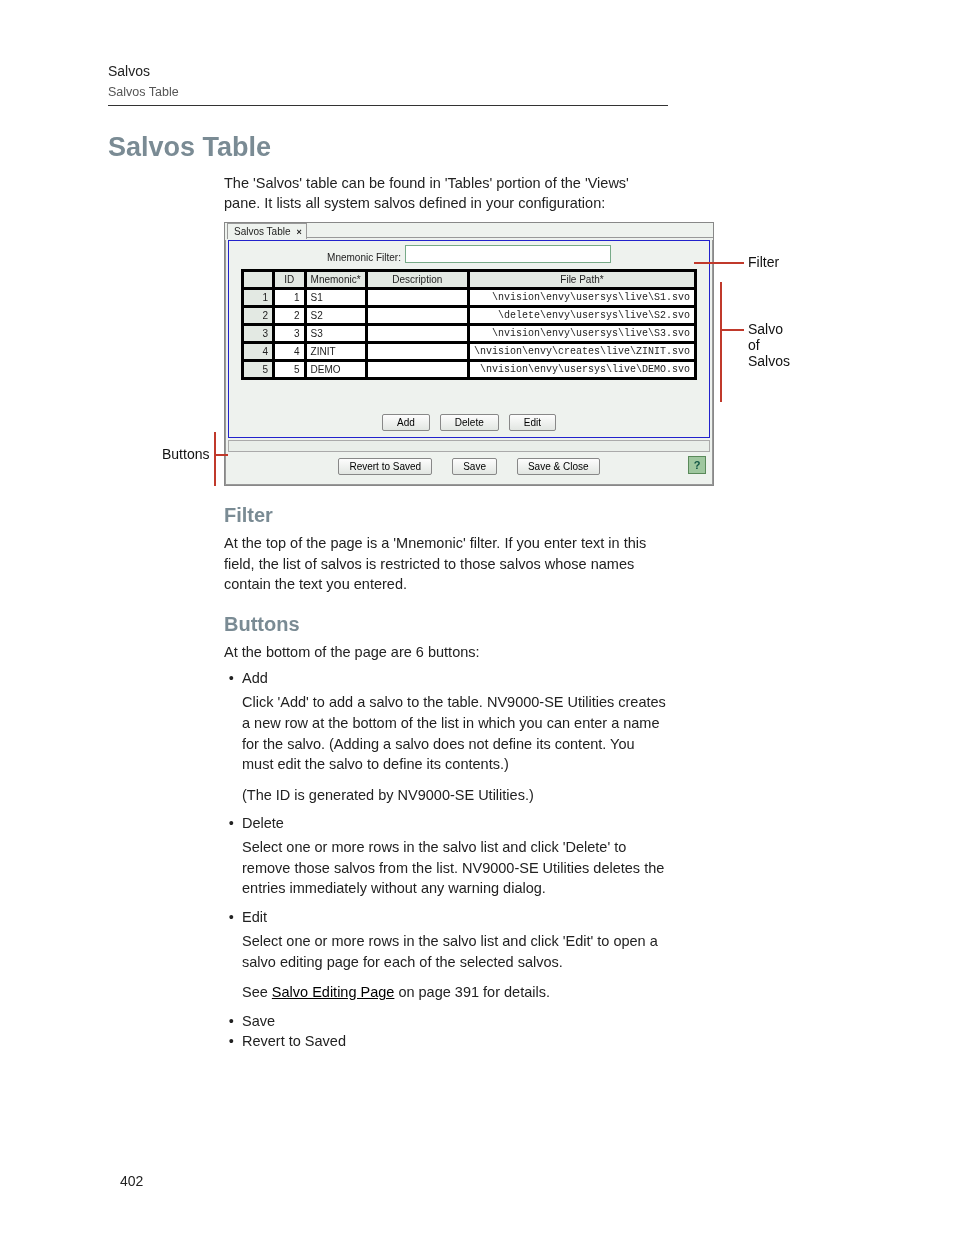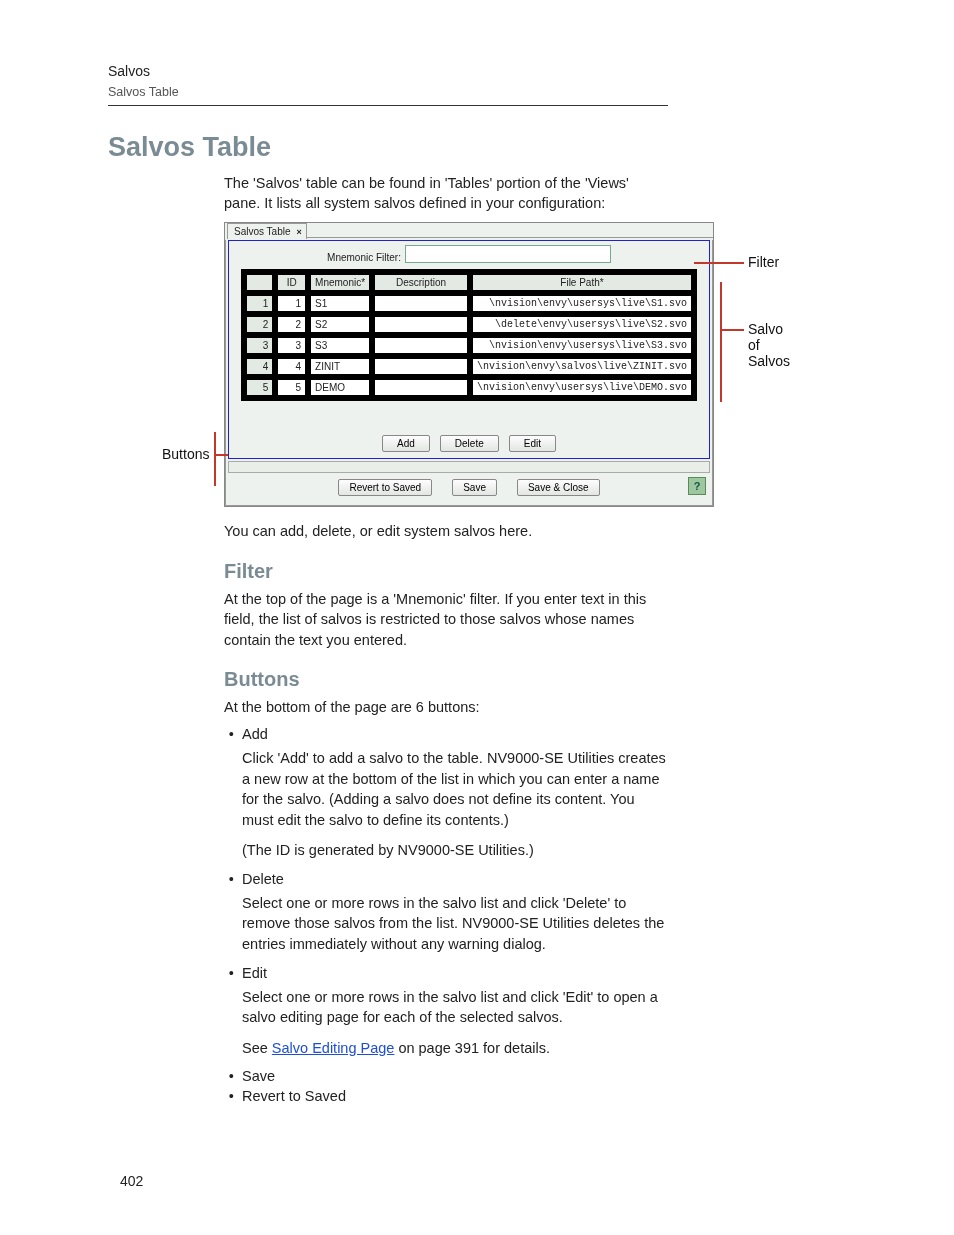--- a/index.html
+++ b/index.html
@@ -93,21 +93,21 @@
     width: 200px; height: 14px; border: 1px solid #7a8; background: #fff;
     font-size: 10px;
   }
   table.grid {
     border-collapse: collapse;
     width: calc(100% - 24px);
     margin: 0 auto 34px auto;
     background: #fff;
   }
   table.grid th, table.grid td {
-    border: 6px solid #000000;
+    border: 3px solid #000000;
     padding: 2px 4px;
     font-size: 10px;
     text-align: left;
     white-space: nowrap;
     overflow: hidden;
   }
   table.grid th {
     background: #e3e9e3;
     font-weight: normal;
     text-align: center;
@@ -147,21 +147,21 @@
   
   .callout-label { position:absolute; font-size: 14px; color:#111; }
   .callout-line  { position:absolute; background:#c0392b; }
 
   .page-num { position:absolute; bottom: 46px; left: 120px; font-size: 14px; }
 
   ul.bullets { margin: 6px 0 0 0; padding-left: 18px; }
   ul.bullets > li { margin-bottom: 4px; }
   ul.bullets > li::marker { content: "•  "; }
   .li-body { margin: 6px 0 10px 0; line-height: 1.42; }
-  a.link { color: #1d4ed8; }
+  a.link { color: #000000; }
 </style>
 </head>
 <body>
 
 <div class="page">
   <div class="running-head">Salvos</div>
   <div class="running-sub">Salvos Table</div>
   <hr class="head-rule">
 
   <h1 class="section-title">Salvos Table</h1>
@@ -215,21 +215,21 @@
                   <td class="idcell">3</td>
                   <td class="mn">S3</td>
                   <td class="desc"></td>
                   <td class="path">\nvision\envy\usersys\live\S3.svo</td>
                 </tr>
                 <tr>
                   <td class="rownum">4</td>
                   <td class="idcell">4</td>
                   <td class="mn">ZINIT</td>
                   <td class="desc"></td>
-                  <td class="path">\nvision\envy\salvos\live\ZINIT.svo</td>
+                  <td class="path">\nvision\envy\creates\live\ZINIT.svo</td>
                 </tr>
                 <tr>
                   <td class="rownum">5</td>
                   <td class="idcell">5</td>
                   <td class="mn">DEMO</td>
                   <td class="desc"></td>
                   <td class="path">\nvision\envy\usersys\live\DEMO.svo</td>
                 </tr>
               </tbody>
           </table>
@@ -255,21 +255,20 @@
     <span class="callout-label" style="left:524px; top:99px;">Salvo of Salvos</span>
     <div class="callout-line" style="left:496px; top:60px;  width:1.5px; height:120px;"></div>
     <div class="callout-line" style="left:496px; top:107px; width:24px; height:1.5px;"></div>
 
     <span class="callout-label" style="left:-62px; top:224px;">Buttons</span>
     <div class="callout-line" style="left:-10px; top:210px; width:1.5px; height:54px;"></div>
     <div class="callout-line" style="left:-10px; top:232px; width:14px;  height:1.5px;"></div>
   </div>
 
   <div class="body-indent">
-    <p class="para">You can add, delete, or edit system salvos here.</p>
 
     <h2 class="sub-title">Filter</h2>
     <p class="para">At the top of the page is a 'Mnemonic' filter. If you enter text in this field, the list of salvos is restricted to those salvos whose names contain the text you entered.</p>
 
     <h2 class="sub-title">Buttons</h2>
     <p class="para">At the bottom of the page are 6 buttons:</p>
 
     <ul class="bullets">
       <li>
         <span>Add</span>

